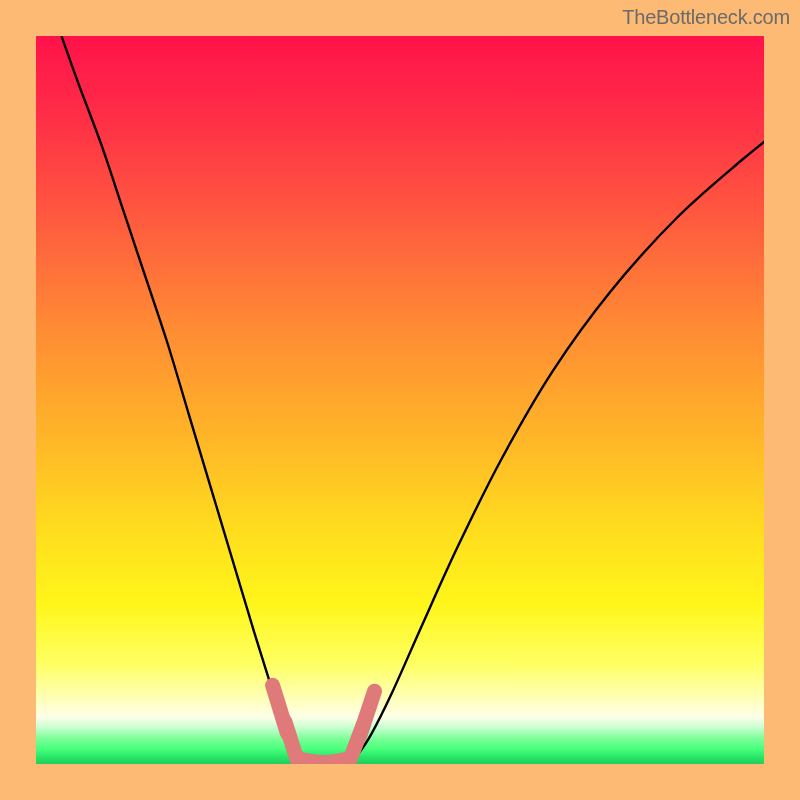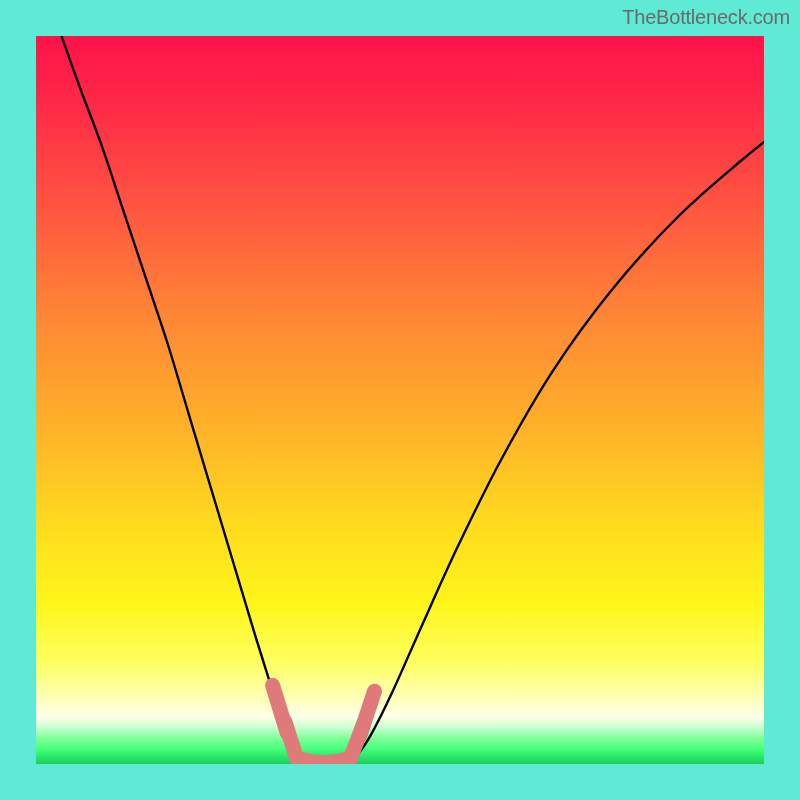--- a/index.html
+++ b/index.html
@@ -10,21 +10,21 @@
     background: #000;
     font-family: Arial, Helvetica, sans-serif;
     overflow: hidden;
   }
   .frame {
     position: absolute;
     left: 0;
     top: 0;
     width: 800px;
     height: 800px;
-    background: #5eead4;
+    background: #fdba74;
   }
   .plot {
     position: absolute;
     left: 36px;
     top: 36px;
     width: 728px;
     height: 728px;
     overflow: hidden;
     
     background: linear-gradient(

